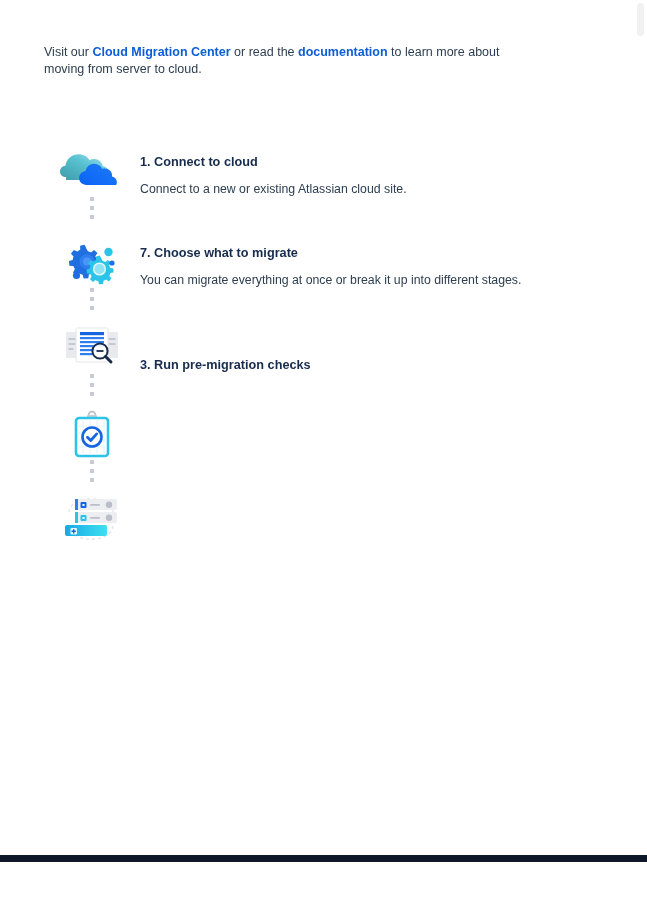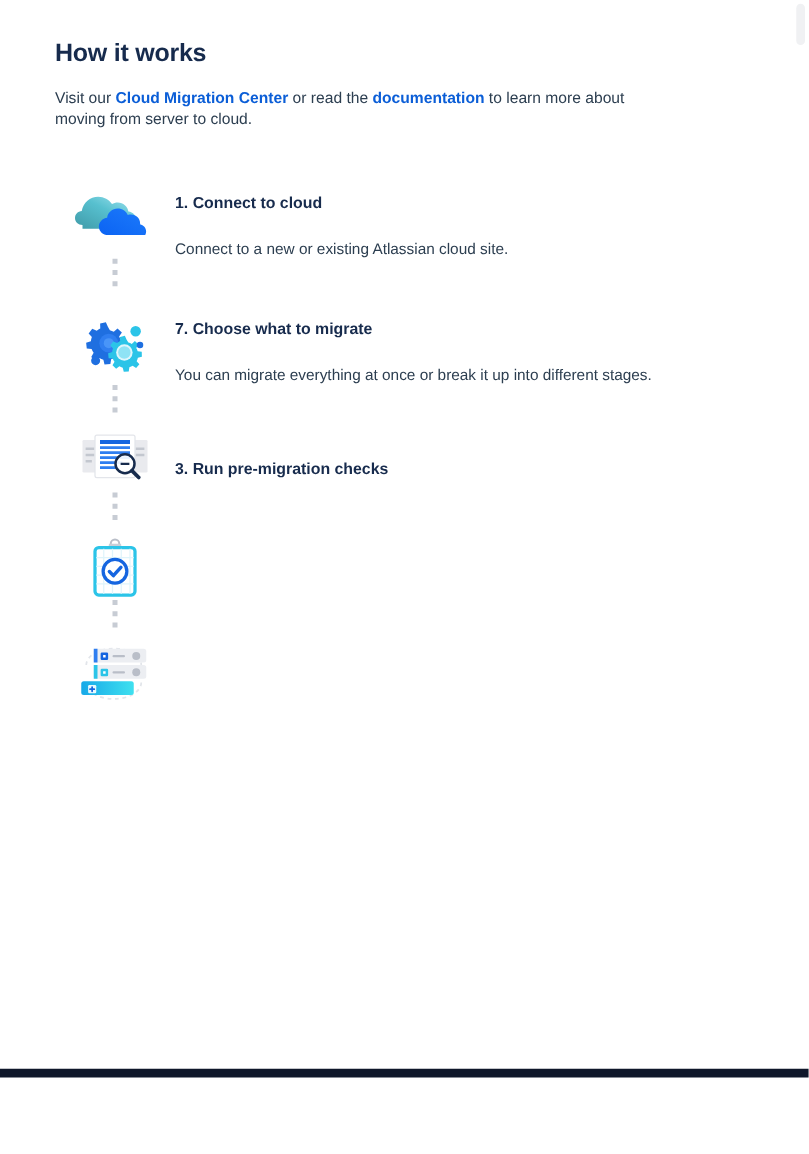--- a/index.html
+++ b/index.html
@@ -31,32 +31,32 @@
   .intro {
     margin-top: 14px; width: 483px;
     font-size: 12.5px; line-height: 16.5px; color: #2c3e50;
   }
   .intro a, .link {
     color: #0b5ed7; font-weight: bold; text-decoration: none; cursor: pointer;
   }
 
   
   .steps { position: absolute; left: 44px; top: 140px; width: 500px; }
-  .step { position: relative; display: flex; align-items: center; }
+  .step { position: relative; display: flex; align-items: flex-end; }
   .step-icon {
     width: 96px; min-width: 96px; height: 52px;
     display: flex; align-items: flex-start; justify-content: center;
     padding-top: 2px;
   }
   .step-body { padding-top: 14px; width: 390px; }
   .step-title {
     font-size: 12.7px; font-weight: bold; color: #172b4d; line-height: 17px;
   }
   .step-desc {
-    margin-top: 20px; font-size: 12.3px; line-height: 16px; color: #2c3e50;
+    margin-top: 10px; font-size: 12.3px; line-height: 16px; color: #2c3e50;
   }
 
   
   .connector {
     width: 96px; min-width: 96px;
     display: flex; flex-direction: column; align-items: center;
     gap: 5px;
   }
   .connector span {
     display: block; width: 4px; height: 4px; background: #c7ccd4;
@@ -88,21 +88,20 @@
 </head>
 <body>
 
 <div class="page">
 
   <div class="scrollbar-track">
     <div class="scrollbar-thumb"></div>
   </div>
 
   <div class="content">
-    <div class="page-title">How it works</div>
     <div class="intro">
       <span>Visit our </span><a class="link" href="#">Cloud Migration Center</a><span> or read the </span><a class="link" href="#">documentation</a><span> to learn more about moving from server to cloud.</span>
     </div>
   </div>
 
   <div class="steps">
 
     <div class="step">
       <div class="step-icon">
         <svg width="64" height="44" viewBox="0 0 64 44">

